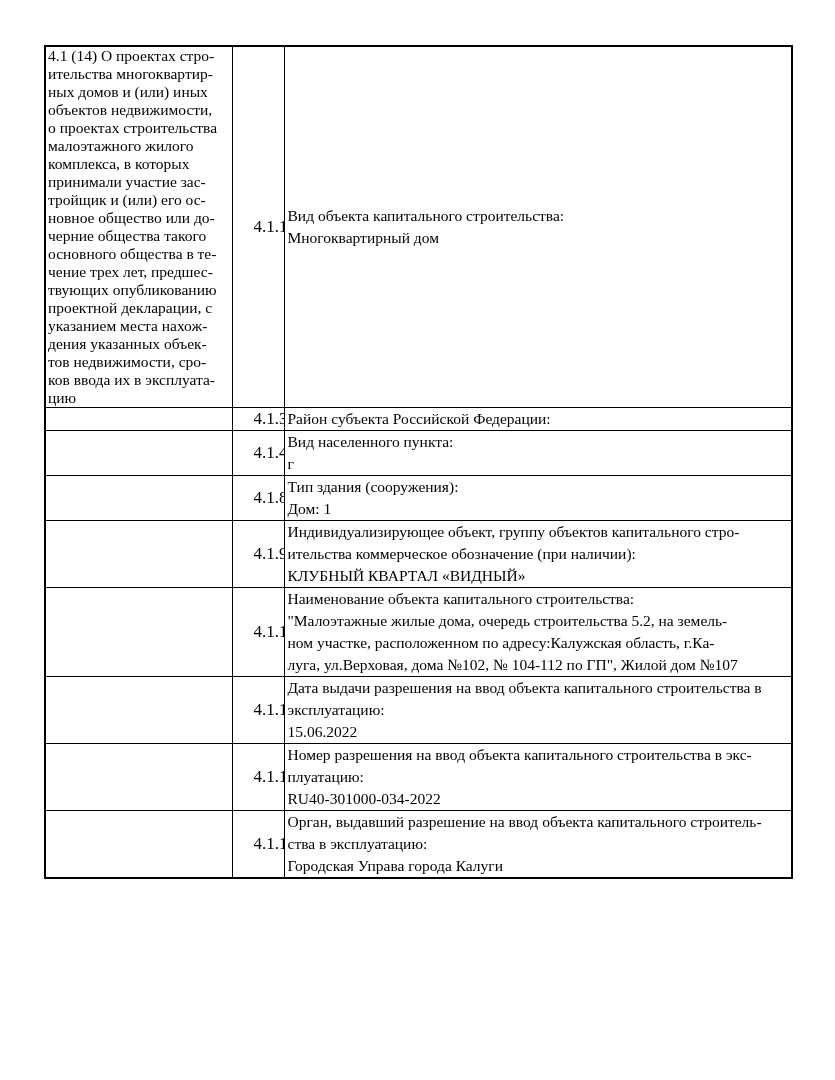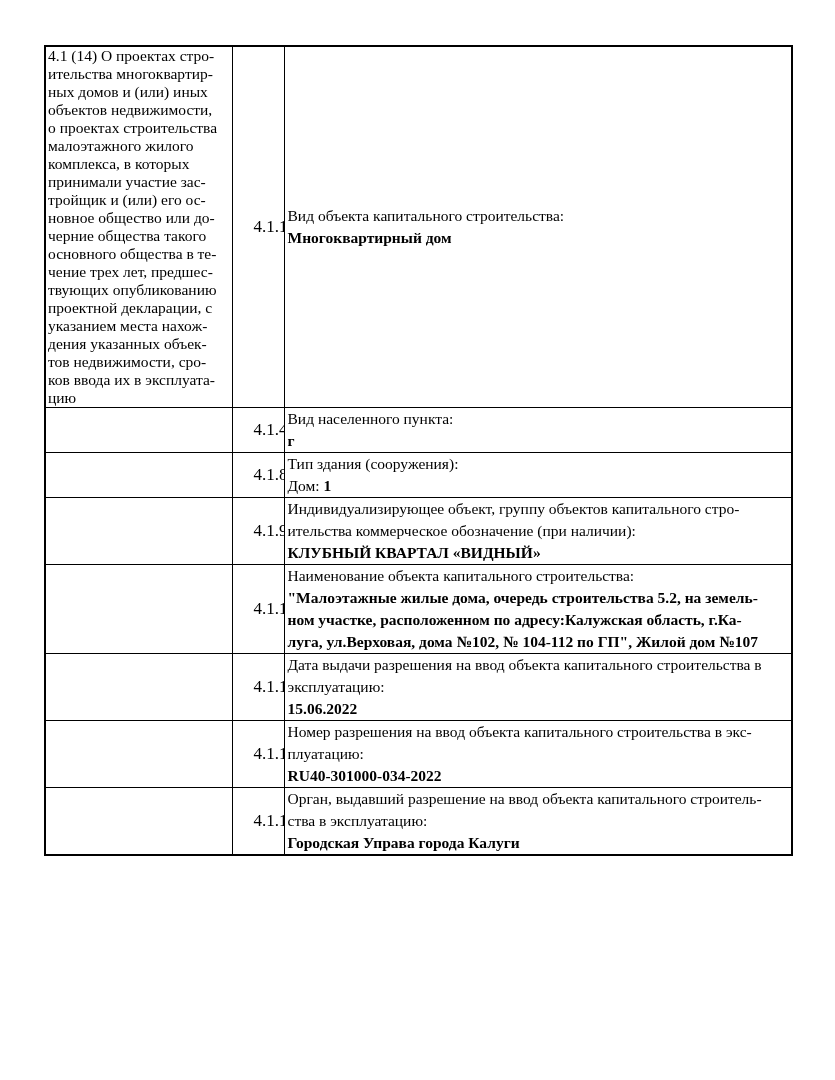--- a/index.html
+++ b/index.html
@@ -48,21 +48,21 @@
     white-space: nowrap;
   }
   td.c3 {
     vertical-align: middle;
     padding: 0 3px;
     font-size: 15.5px;
     line-height: 22px;
     white-space: pre;
   }
   .field-label { font-weight: normal; }
-  .field-value { font-weight: bold; }
+  .field-value { font-weight: normal; }
   .field-prefix { font-weight: normal; }
 </style>
 </head>
 <body>
 
 <div class="page">
   <table class="decl">
     <colgroup>
       <col style="width:187px">
       <col style="width:52px">
@@ -85,20 +85,25 @@
 чение трех лет, предшес-
 твующих опубликованию
 проектной декларации, с
 указанием места нахож-
 дения указанных объек-
 тов недвижимости, сро-
 ков ввода их в эксплуата-
 цию</span></td>
     <td class="c2"><span class="num">4.1.1</span></td>
     <td class="c3"><div class="field-label">Вид объекта капитального строительства:</div><div class="value-line"><span class="field-prefix"></span><span class="field-value">Многоквартирный дом</span></div></td>
+  </tr>
+        <tr>
+    <td class="c1"><span class="section-text"></span></td>
+    <td class="c2"><span class="num">4.1.3</span></td>
+    <td class="c3"><div class="field-label">Район субъекта Российской Федерации:</div></td>
   </tr>
         <tr>
     <td class="c1"><span class="section-text"></span></td>
     <td class="c2"><span class="num">4.1.4</span></td>
     <td class="c3"><div class="field-label">Вид населенного пункта:</div><div class="value-line"><span class="field-prefix"></span><span class="field-value">г</span></div></td>
   </tr>
         <tr>
     <td class="c1"><span class="section-text"></span></td>
     <td class="c2"><span class="num">4.1.8</span></td>
     <td class="c3"><div class="field-label">Тип здания (сооружения):</div><div class="value-line"><span class="field-prefix">Дом: </span><span class="field-value">1</span></div></td>

